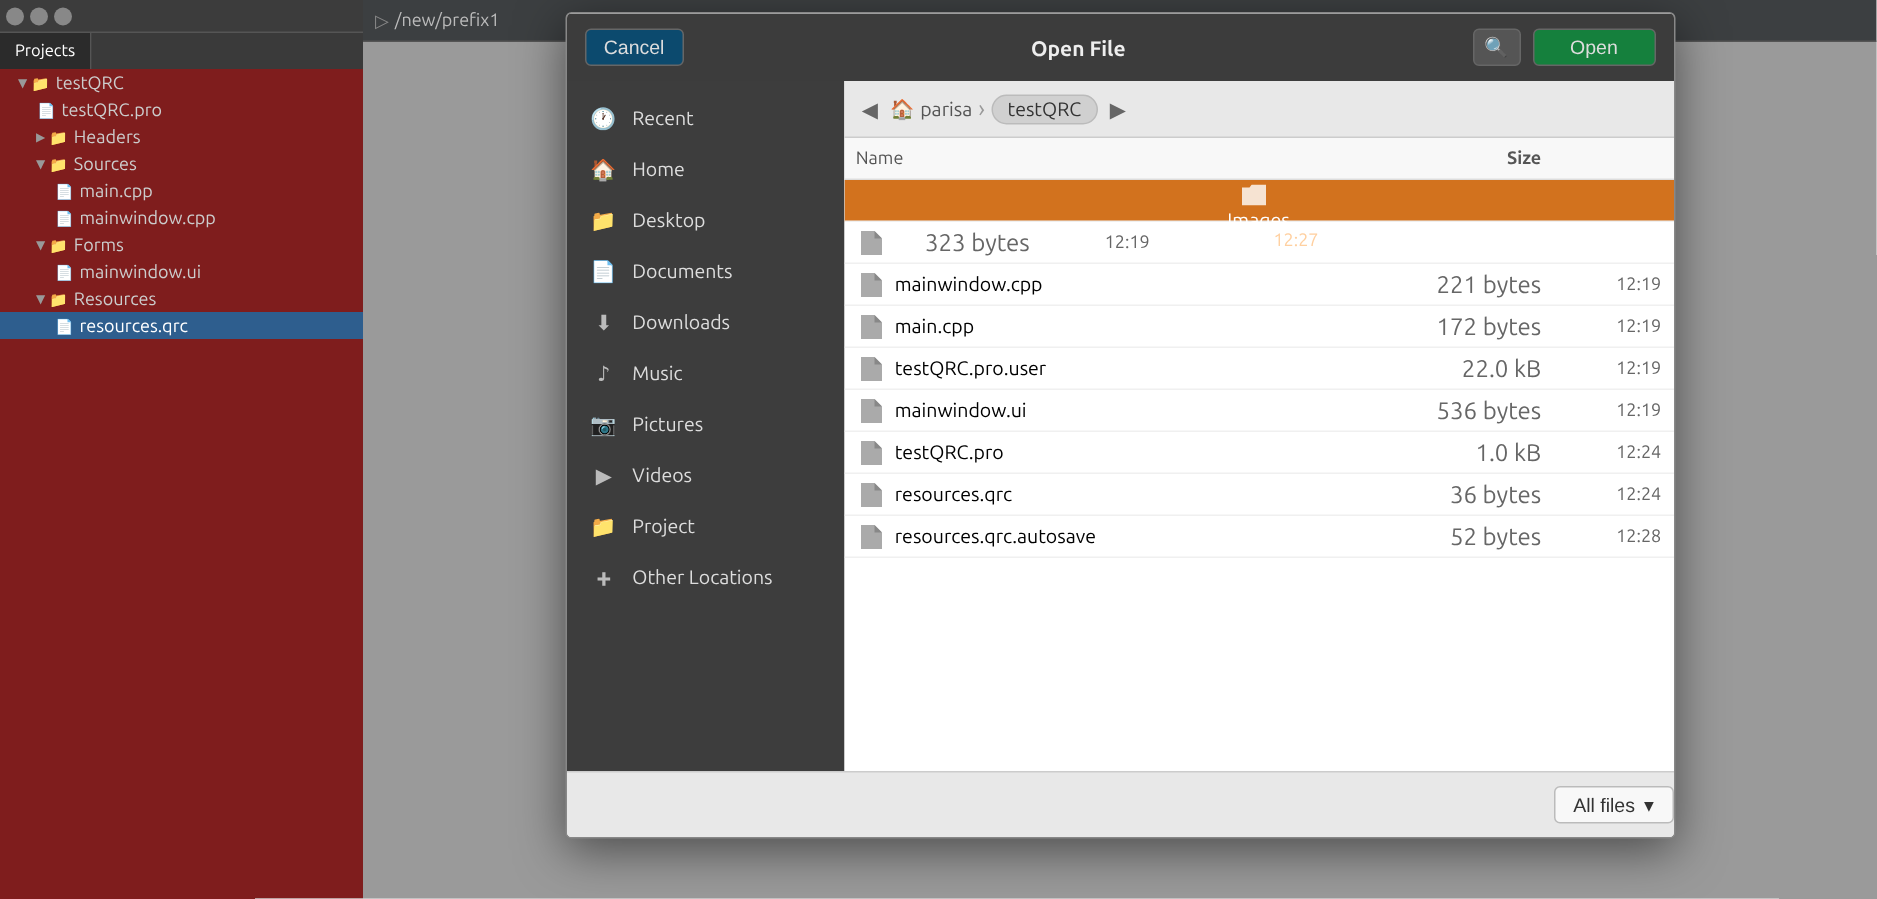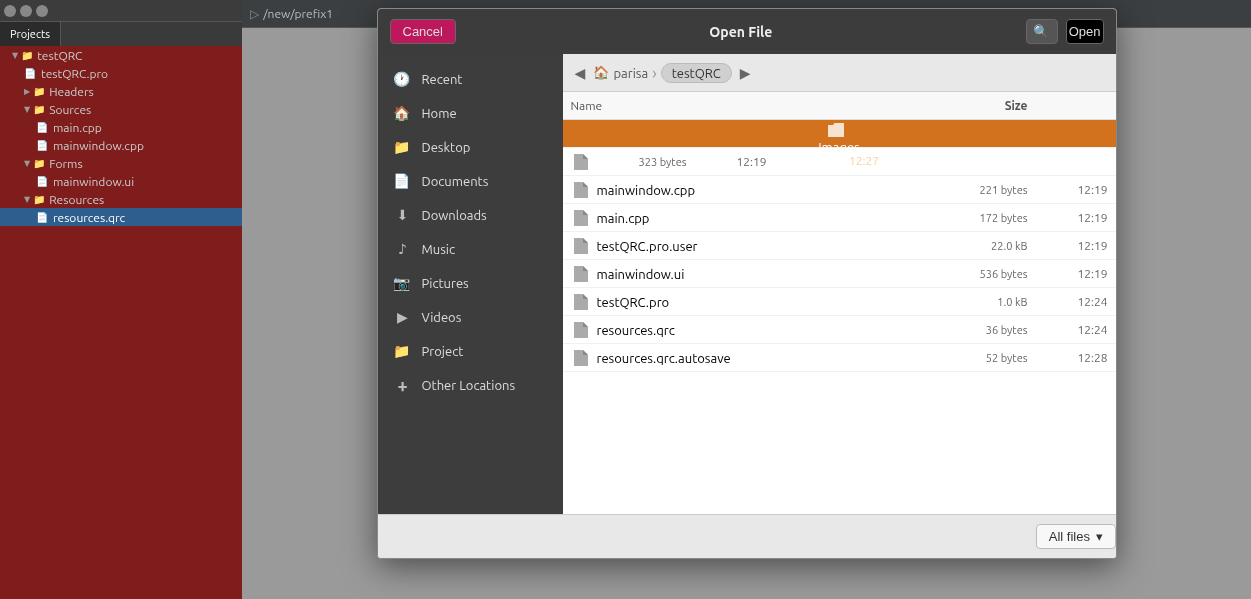--- a/index.html
+++ b/index.html
@@ -142,21 +142,21 @@
 
     .dialog-header {
       background: #3c3c3c;
       display: flex;
       align-items: center;
       padding: 10px 12px;
       gap: 8px;
     }
 
     .dialog-cancel-btn {
-      background: #be185d;
+      background: #0c4a6e;
       color: #ddd;
       border: 1px solid #666;
       border-radius: 4px;
       padding: 4px 12px;
       font-size: 13px;
       cursor: pointer;
     }
 
     .dialog-title {
       flex: 1;
@@ -174,25 +174,25 @@
       padding: 4px 8px;
       font-size: 13px;
       cursor: pointer;
       display: flex;
       align-items: center;
       justify-content: center;
       width: 32px;
     }
 
     .dialog-open-btn {
-      background: #000000;
+      background: #15803d;
       color: #ddd;
       border: 1px solid #666;
       border-radius: 4px;
-      padding: 4px 2px;
+      padding: 4px 24px;
       font-size: 13px;
       cursor: pointer;
     }
 
     .dialog-body {
       display: flex;
       height: 460px;
     }
 
     
@@ -344,21 +344,21 @@
       flex-shrink: 0;
     }
 
     .file-row-name {
       flex: 1;
       font-size: 13px;
     }
 
     .file-row-size {
       width: 90px;
-      font-size: 11px;
+      font-size: 16px;
       text-align: right;
       color: #666;
     }
 
     .file-row.selected .file-row-size { color: #ffd0a0; }
 
     .file-row-modified {
       width: 80px;
       font-size: 12px;
       text-align: right;

